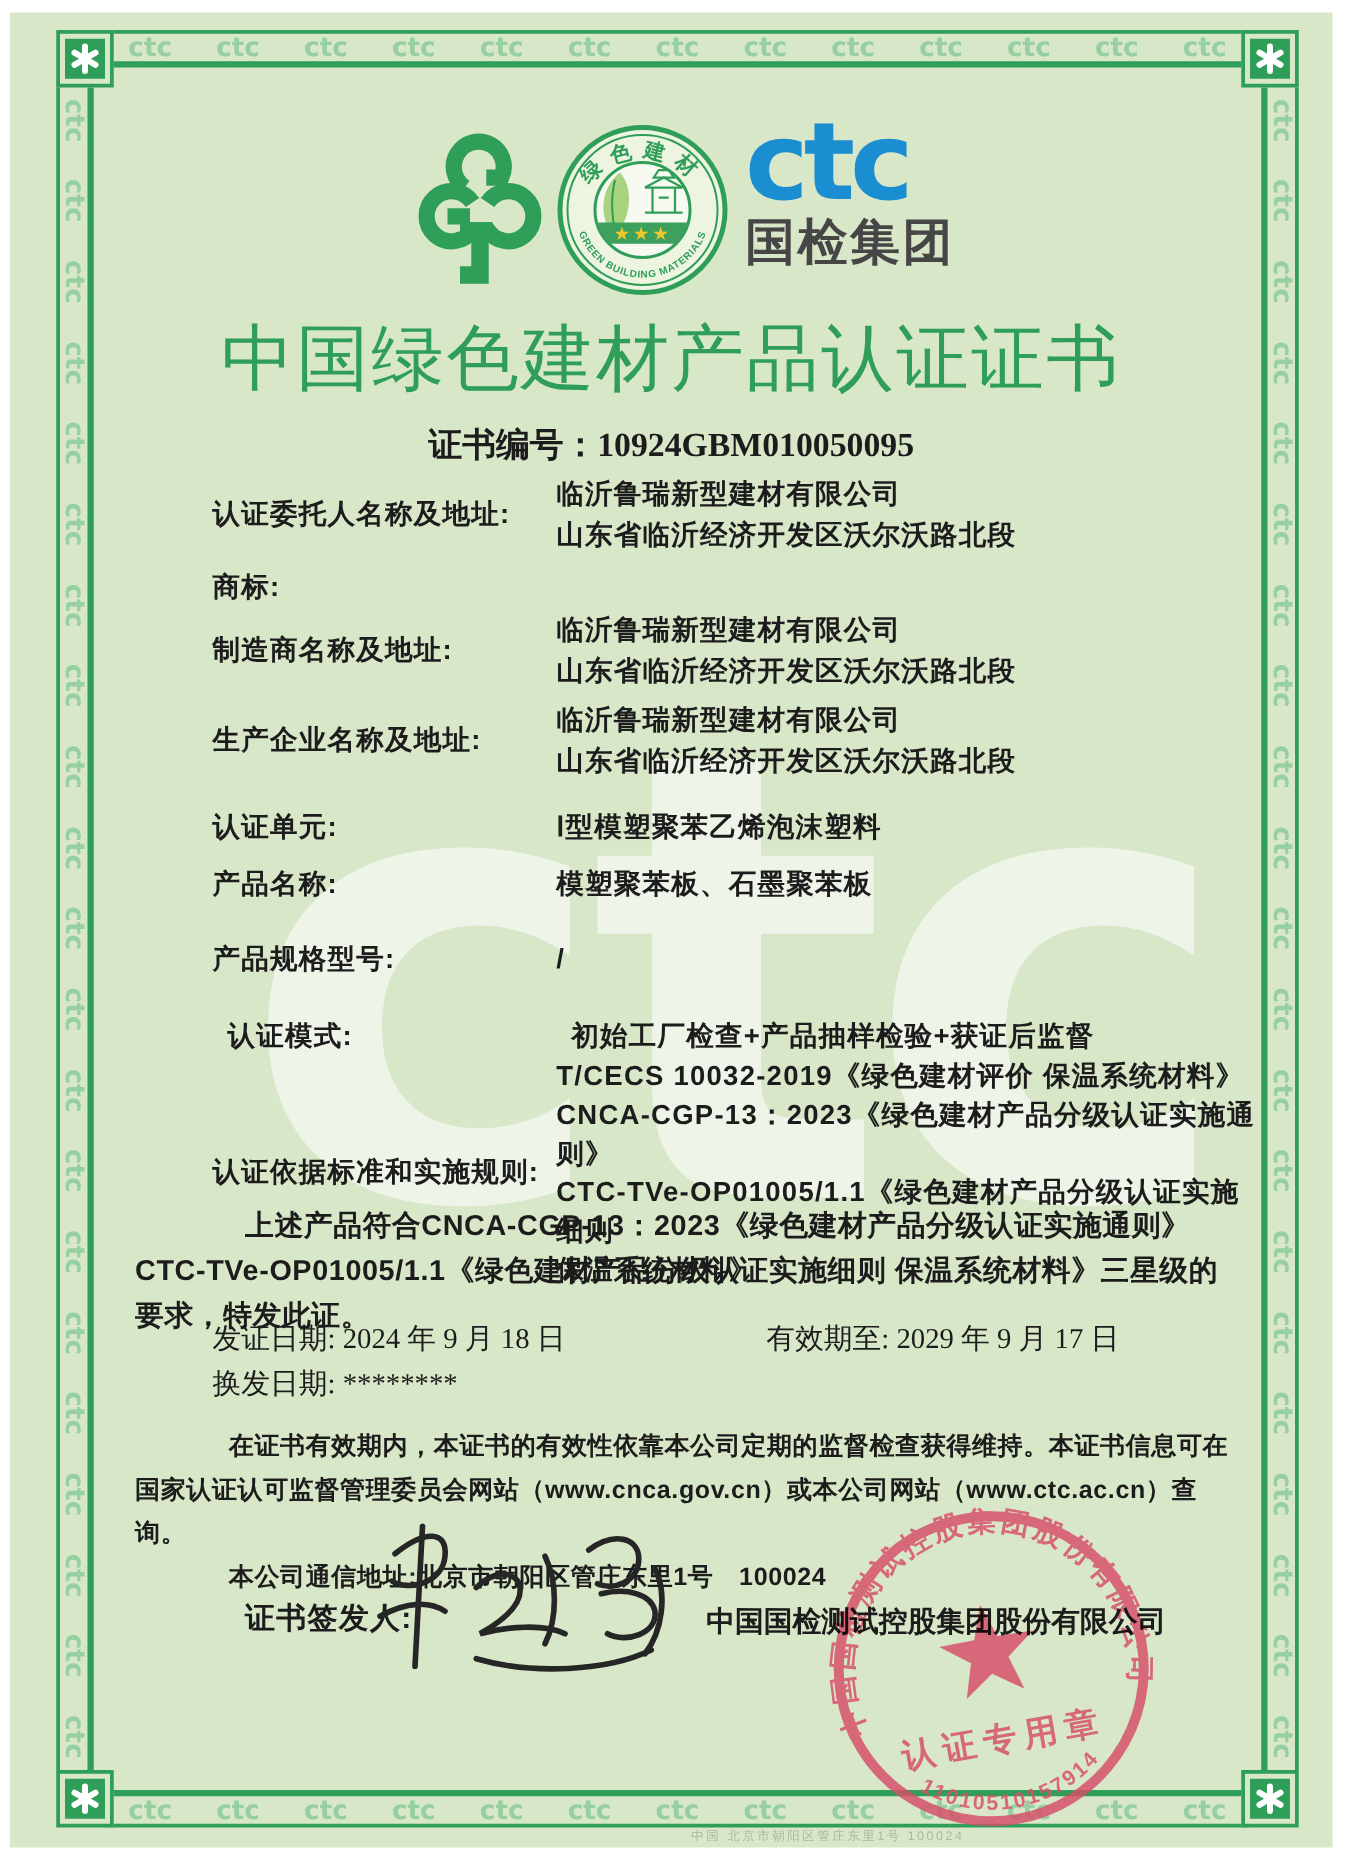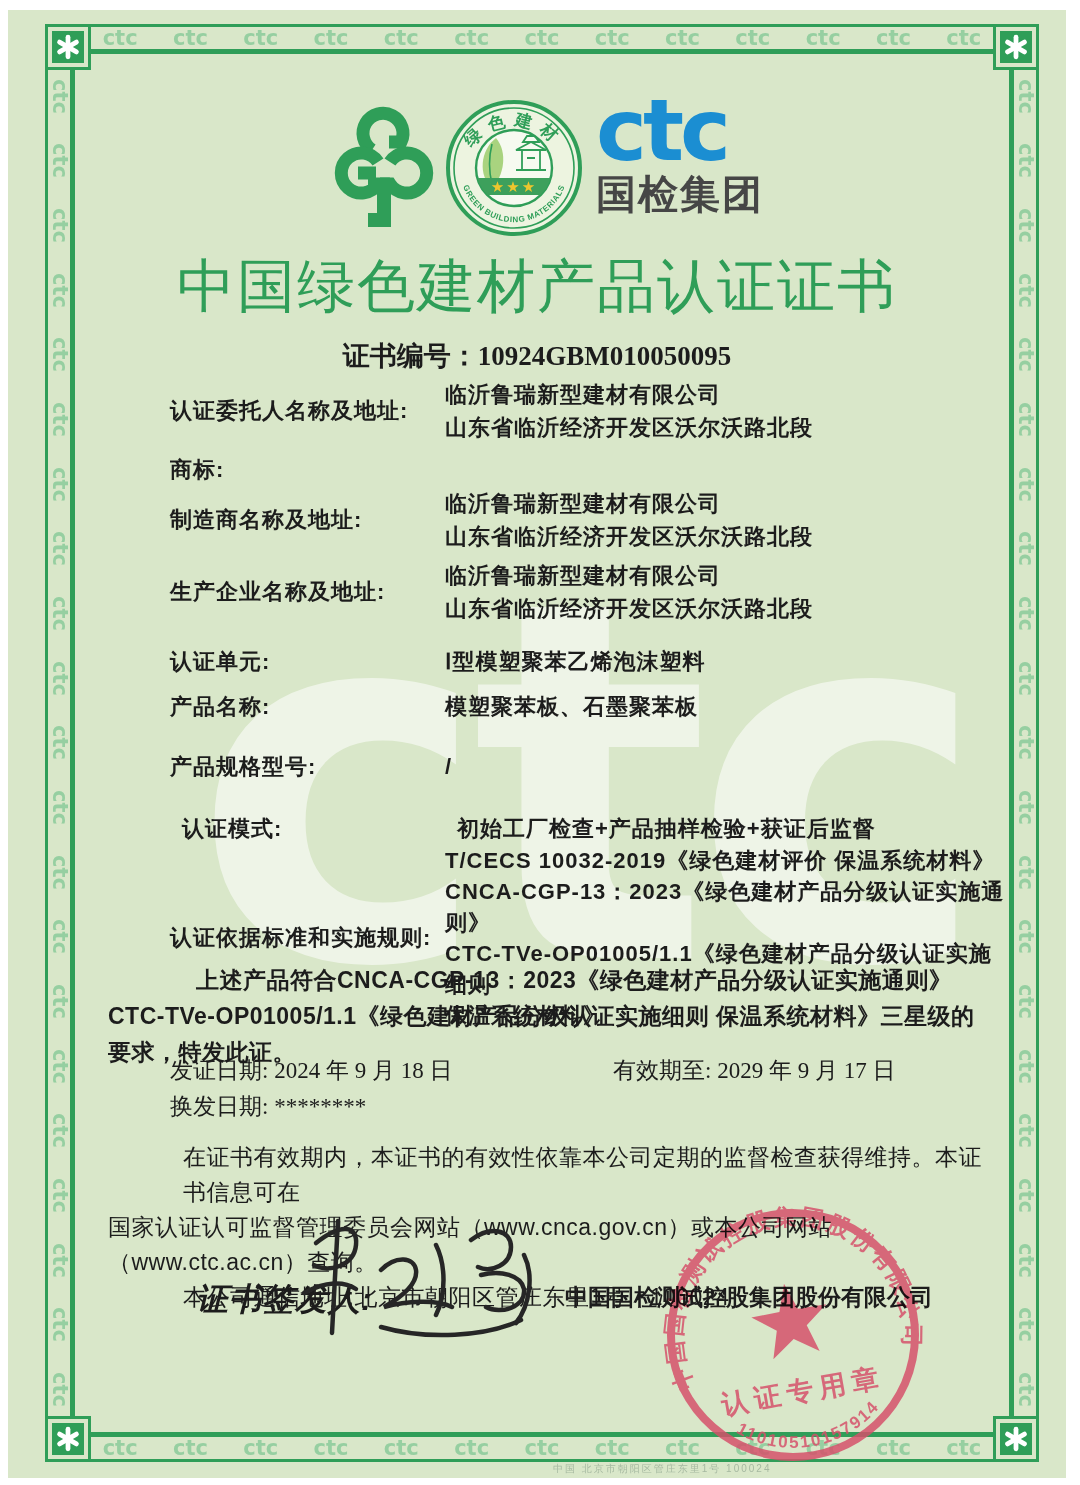--- a/index.html
+++ b/index.html
@@ -55,25 +55,25 @@
   .r1{top:368px;} .r2{top:445px;} .r3{top:477px;} .r4{top:549px;} .r5{top:635px;}
   .r6{top:680px;} .r7{top:740px;} .r8{top:802px;margin-left:12px;} .r9{top:835px;}
   .r9 .value{line-height:31px;}
   .statement{position:absolute;left:100px;top:952px;width:880px;font-weight:bold;
     font-size:23px;line-height:36px;letter-spacing:0.5px;}
   .statement .indent{padding-left:88px;}
   .dates{position:absolute;left:162px;right:60px;top:1045px;
     font-family:"Liberation Serif",serif;font-size:23px;}
   .dates .valid{position:absolute;left:443px;top:0;}
   .dates .renew{position:absolute;left:0;top:36px;}
-  .footer{position:absolute;left:100px;top:1130px;width:885px;font-weight:normal;
-    font-size:23px;line-height:35px;letter-spacing:0.5px;}
+  .footer{position:absolute;left:100px;top:1130px;width:885px;font-weight:bold;
+    font-size:20px;line-height:35px;letter-spacing:0.5px;}
   .footer .indent{padding-left:75px;}
   .signer-row{position:absolute;left:188px;top:1268px;width:820px;}
-  .signer-label{font-weight:bold;font-size:32px;letter-spacing:1px;display:inline-block;font-style:italic;}
+  .signer-label{font-weight:bold;font-size:24px;letter-spacing:1px;display:inline-block;}
   .company{position:absolute;left:369px;top:4px;font-weight:bold;font-size:23px;letter-spacing:0px;white-space:nowrap;}
   .signature{position:absolute;left:278px;top:1205px;z-index:2;}
   .seal{position:absolute;left:650px;top:1190px;z-index:3;opacity:0.84;mix-blend-mode:multiply;}
   .edge-print{position:absolute;left:545px;top:1452px;font-size:10px;color:#7d9480;
     letter-spacing:2px;opacity:0.55;z-index:2;}
 </style>
 </head>
 <body>
 
 <div class="paper">

